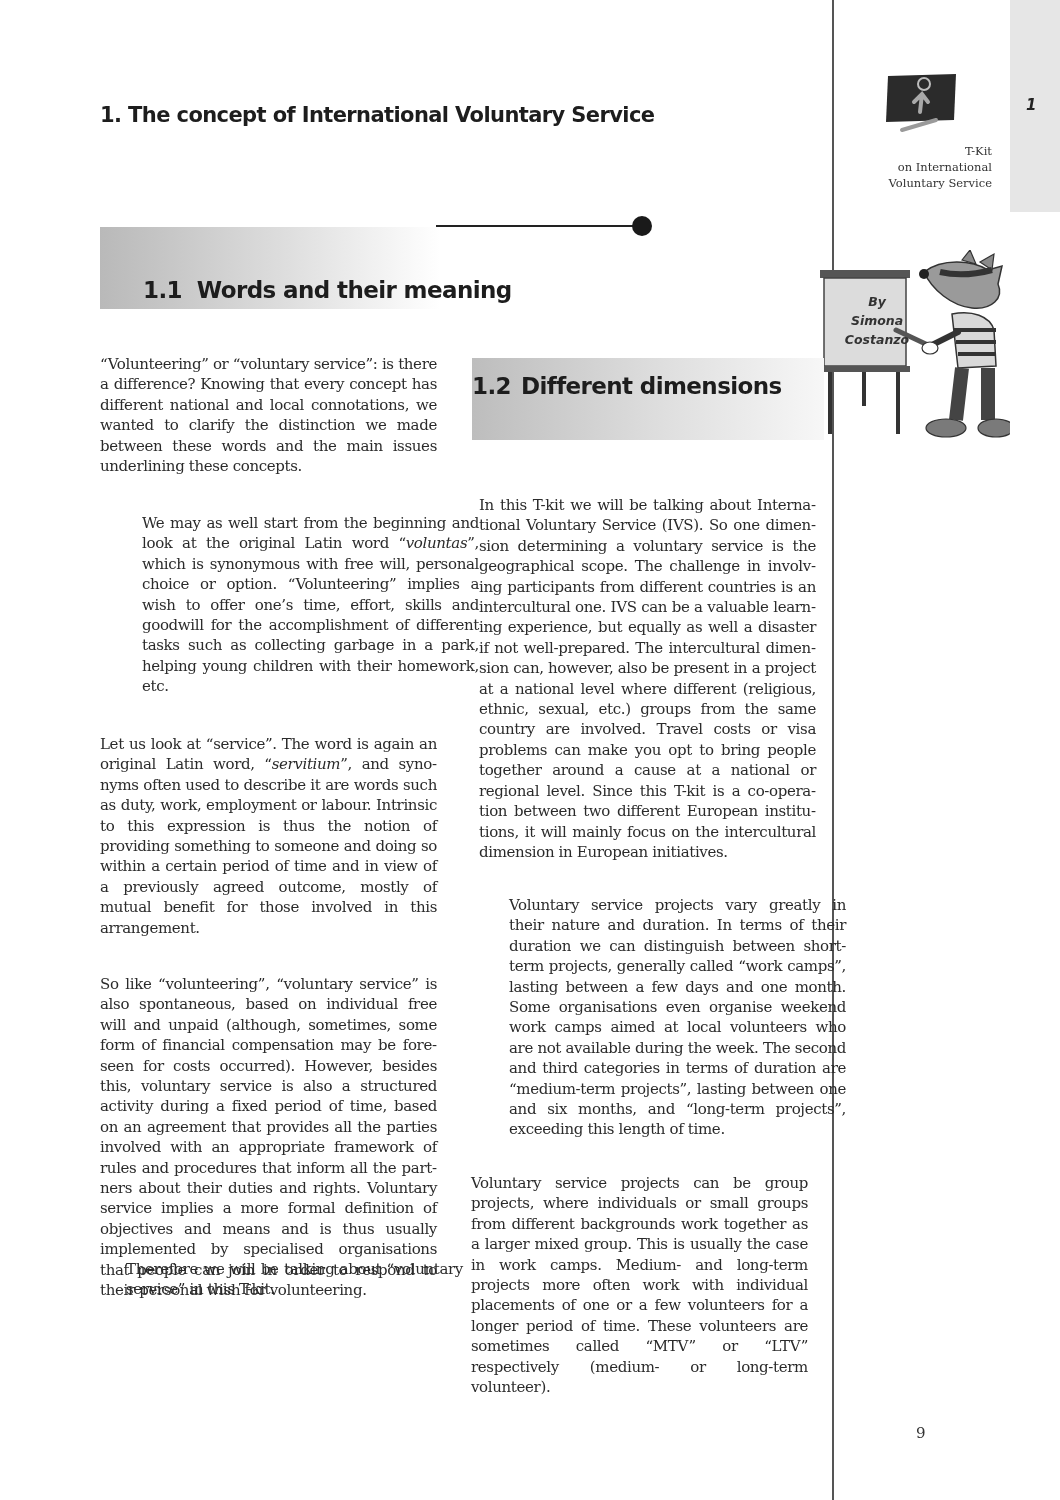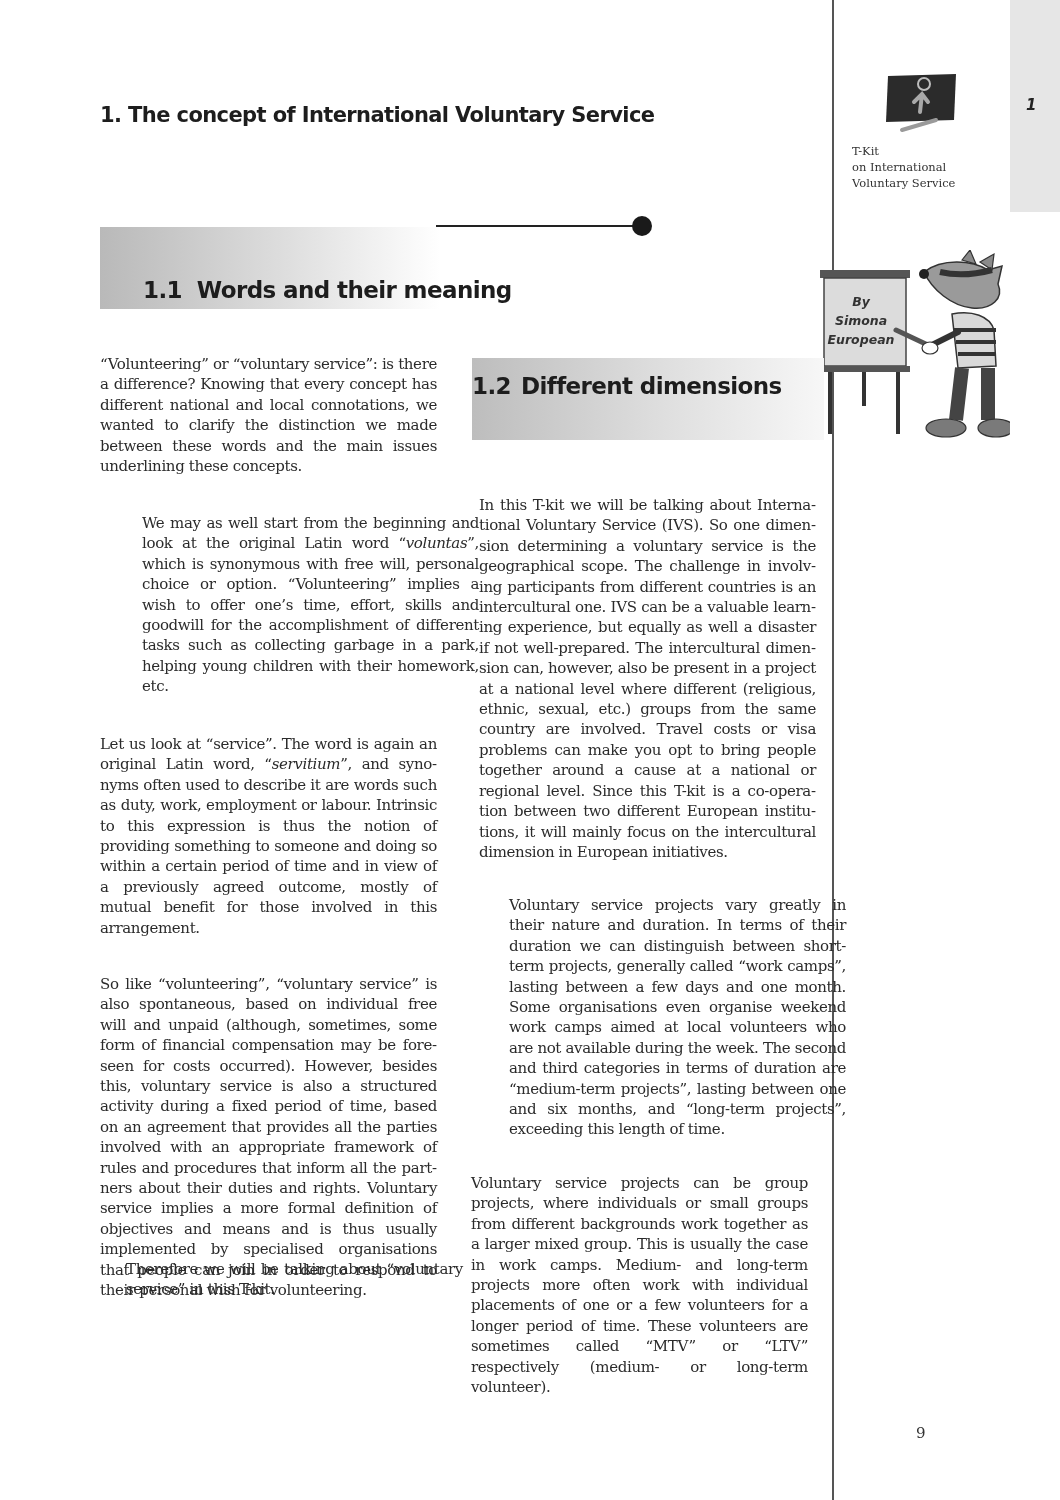--- a/index.html
+++ b/index.html
@@ -14,21 +14,21 @@
       position: absolute; left: 1026px; top: 96px; font-family: "DejaVu Sans", sans-serif;
       font-style: italic; font-weight: bold; font-size: 15px; color: #222;
     }
     .main-title {
       position: absolute; left: 100px; top: 103px; margin: 0;
       font-family: "DejaVu Sans", sans-serif; font-weight: bold; font-size: 21px;
       color: #1d1d1d; letter-spacing: -0.6px;
     }
     .logo { position: absolute; left: 884px; top: 72px; width: 76px; height: 62px; }
     .logo-caption {
-      position: absolute; left: 852px; top: 143px; width: 140px; text-align: left;
+      position: absolute; left: 852px; top: 143px; width: 140px; text-align: right;
       font-size: 11.5px; line-height: 16px; color: #333;
     }
     .connector { position: absolute; left: 436px; top: 225px; width: 200px; height: 1.5px; background: #222; }
     .connector-dot { position: absolute; left: 632px; top: 216px; width: 20px; height: 20px; border-radius: 50%; background: #1a1a1a; }
 
     .section-band-1 {
       position: absolute; left: 100px; top: 227px; width: 340px; height: 82px;
       background: linear-gradient(to right, #b9b9b9 0%, #dedede 55%, #ffffff 100%);
     }
     .section-title-1 {
@@ -50,21 +50,21 @@
     .col { position: absolute; width: 337px; font-size: 15px; line-height: 20.4px; text-align: justify; hyphens: manual; color: #2b2b2b; letter-spacing: -0.35px; }
     .col p { margin: 0; }
     .col-left { left: 100px; }
     .col-right { left: 471px; }
     .p em { font-style: italic; }
 
     .illustration { position: absolute; left: 812px; top: 250px; width: 198px; height: 200px; }
     .byline {
       position: absolute; left: 826px; top: 292px; width: 70px; text-align: center;
       font-family: "DejaVu Sans", sans-serif; font-style: italic; font-weight: bold;
-      font-size: 12.5px; line-height: 19px; color: #333;
+      font-size: 12.5px; line-height: 19px; color: #333; padding-left: 16px;
     }
     .page-number { position: absolute; left: 916px; top: 1424px; font-size: 15px; color: #333; }
   </style>
 </head>
 <body>
 
 <div class="vrule"></div>
 <div class="tab-strip"></div>
 <div class="chapter-num">1</div>
 
@@ -116,21 +116,21 @@
     <ellipse cx="118" cy="98" rx="8" ry="6" fill="#fff" stroke="#333" stroke-width="1.2"></ellipse>
 
     <path d="M150,118 L144,170 M176,118 L176,170" stroke="#444" stroke-width="14"></path>
     <ellipse cx="134" cy="178" rx="20" ry="9" fill="#7a7a7a" stroke="#333" stroke-width="1.2"></ellipse>
     <ellipse cx="184" cy="178" rx="18" ry="9" fill="#7a7a7a" stroke="#333" stroke-width="1.2"></ellipse>
   </svg>
 </div>
 <div class="byline">
   <div>By</div>
   <div>Simona</div>
-  <div>European</div>
+  <div>Costanzo</div>
 </div>
 
 <div class="section-band-2"></div>
 <h2 class="section-title-2">
   <div><span class="num">1.2</span><span>Different dimensions</span></div>
 </h2>
 
 <div class="col col-left" style="top:354px;">
   <p>“Volunteering” or “voluntary service”: is there a difference? Knowing that every concept has different national and local connotations, we wanted to clarify the distinction we made between these words and the main issues underlining these concepts.</p>
 </div>

